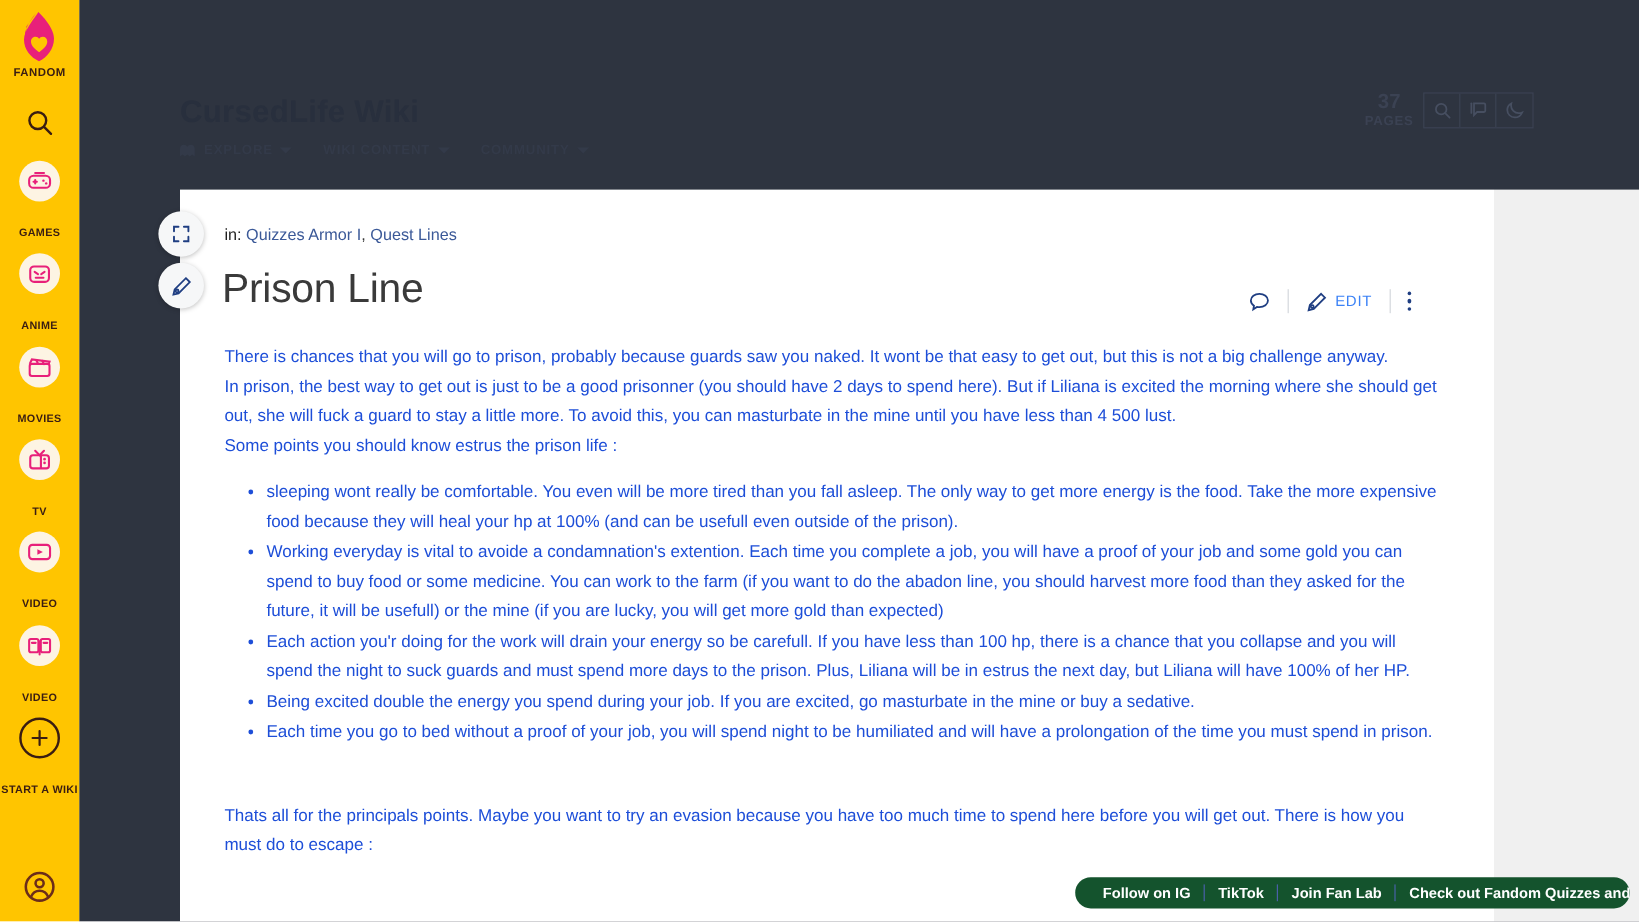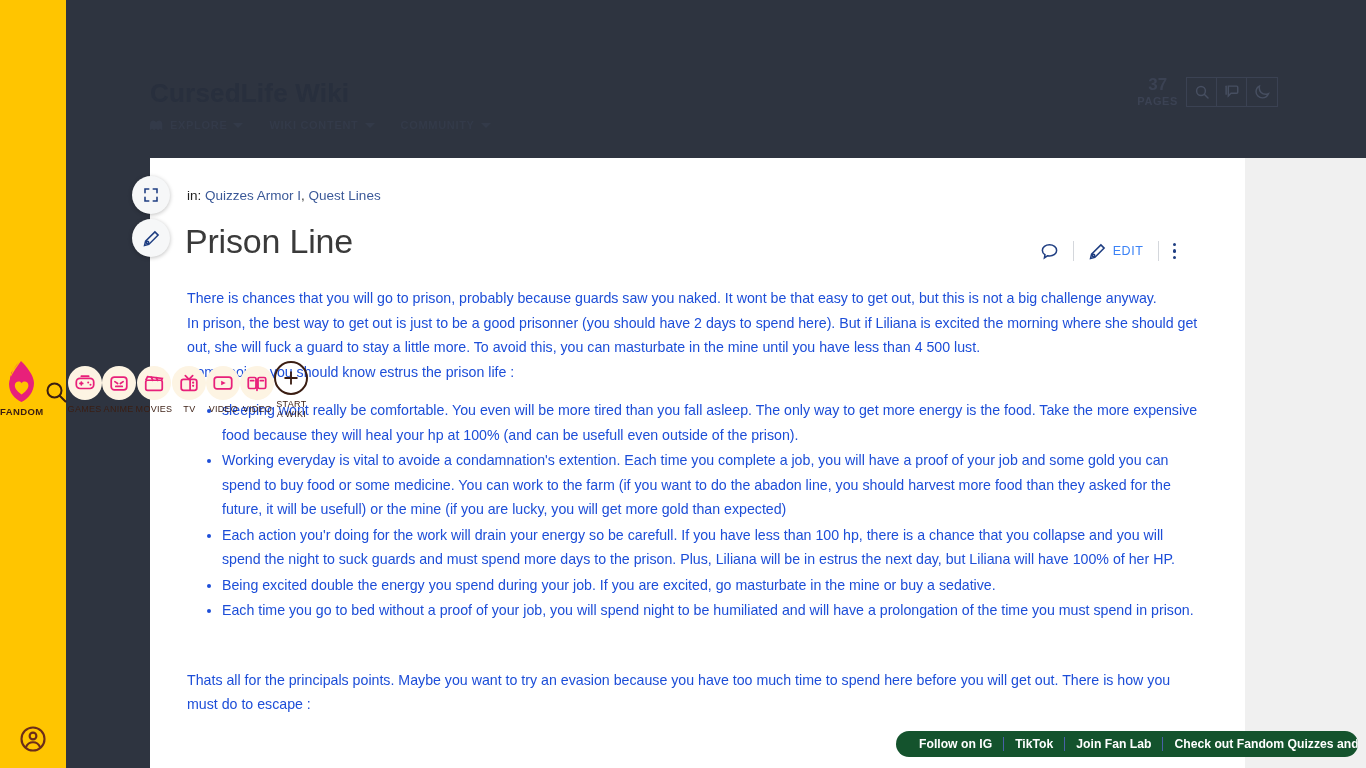--- a/index.html
+++ b/index.html
@@ -21,21 +21,21 @@
   }
 
   
   .global-rail {
     position: absolute;
     left: 0; top: 0;
     width: 66px;
     height: 768px;
     background: #ffc500;
     display: flex;
-    flex-direction: row;
+    flex-direction: column;
     align-items: center;
     z-index: 40;
   }
   .rail-logo {
     margin-top: 10px;
     display: flex;
     flex-direction: column;
     align-items: center;
     cursor: pointer;
   }
@@ -66,24 +66,24 @@
     border-radius: 50%;
     background: #fdf4e3;
     display: flex; align-items: center; justify-content: center;
   }
   .rail-bubble.plain {
     background: transparent;
     border: 2px solid #3a1d12;
   }
   .rail-label {
     font-size: 9px;
-    font-weight: normal;
+    font-weight: bold;
     letter-spacing: 0.3px;
     color: #3a1d12;
-    margin-top: 4px;
+    margin-top: 21px;
     text-align: center;
     line-height: 1.15;
   }
   .rail-bottom {
     position: absolute;
     bottom: 14px;
     left: 0; width: 66px;
     display: flex; justify-content: center;
     cursor: pointer;
   }

